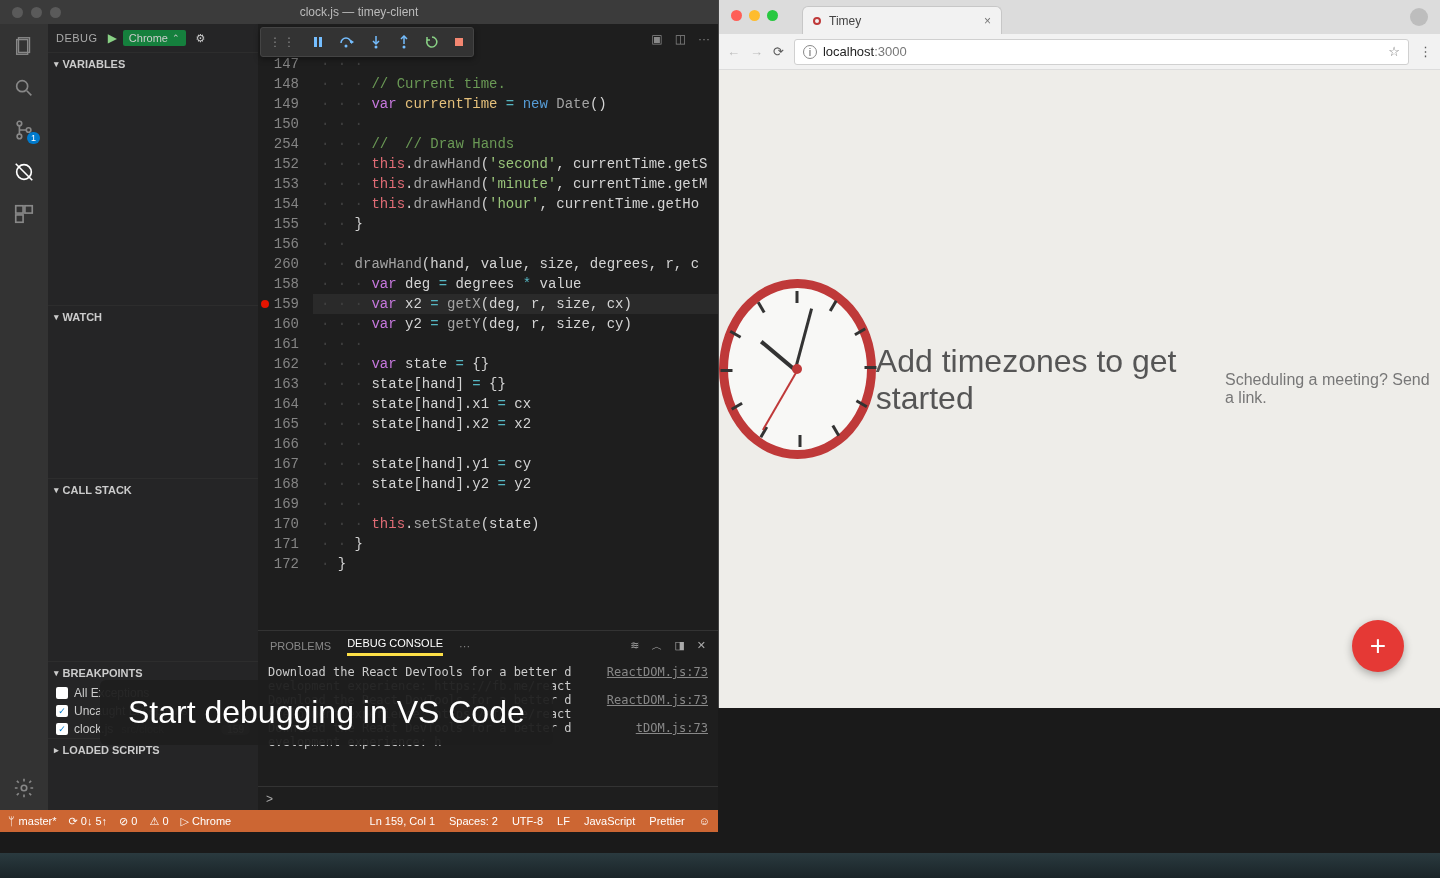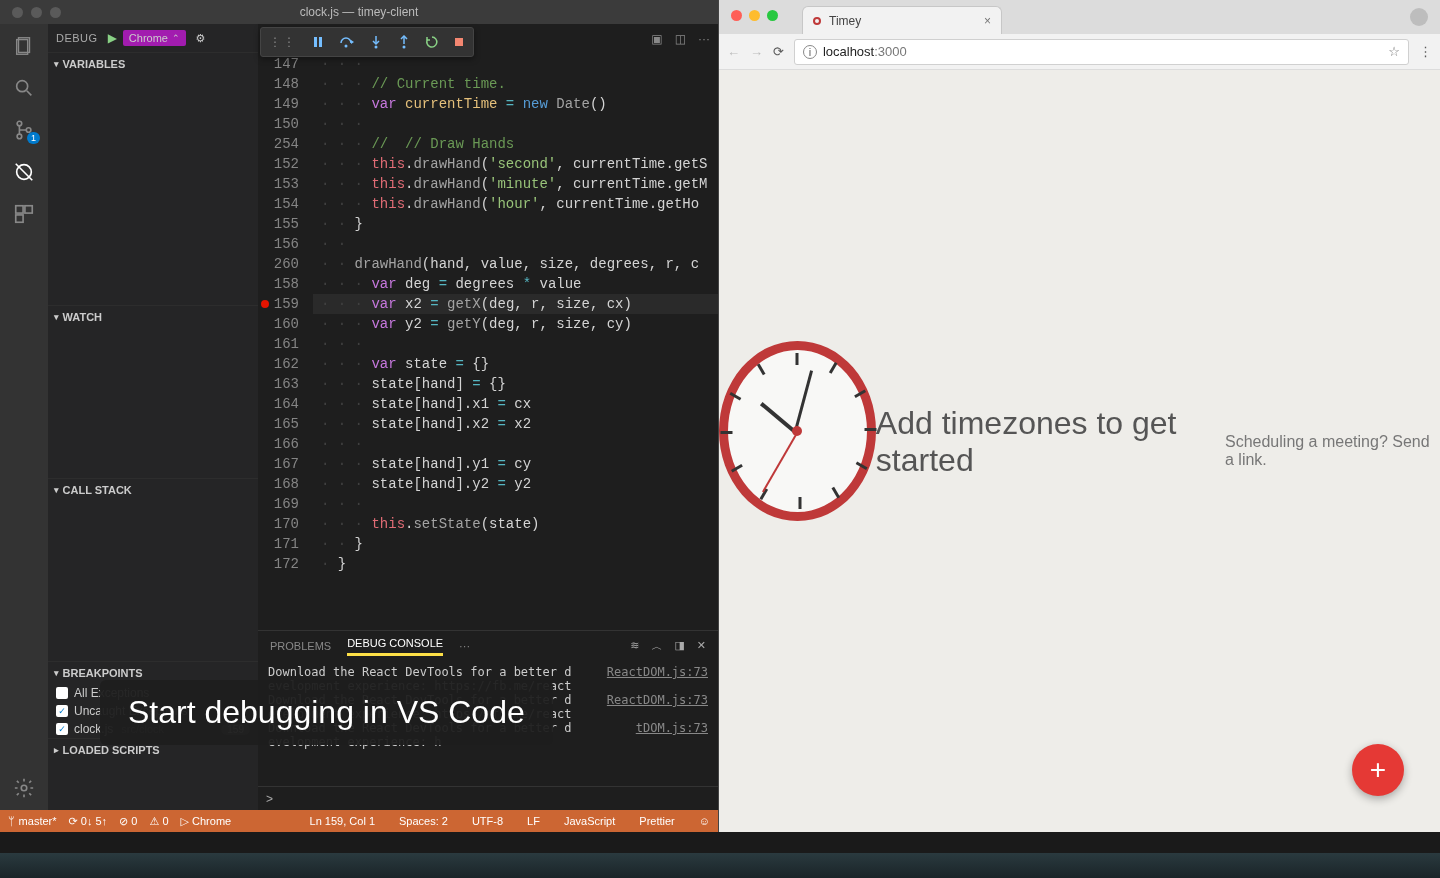--- a/index.html
+++ b/index.html
@@ -14,21 +14,21 @@
 .vsmain { flex:1; display:flex; overflow:hidden;}
 .activitybar { width:48px; background:#333333; display:flex; flex-direction:column; align-items:center; padding-top:10px; gap:18px;}
 .ab-icon { width:24px; height:24px; color:#888; display:flex; align-items:center; justify-content:center; position:relative; cursor:pointer;}
 .ab-icon.active { color:#fff; }
 .badge { position:absolute; bottom:-2px; right:-4px; background:#007acc; color:#fff; border-radius:8px; font-size:9px; padding:0 4px; line-height:12px;}
 .ab-bottom { margin-top:auto; margin-bottom:10px;}
 .sidebar { width:210px; background:#252526; display:flex; flex-direction:column; font-size:11px; color:#ccc;}
 .sb-top { height:28px; display:flex; align-items:center; padding:0 8px; gap:6px; background:#252526; font-size:11px;}
 .sb-title { color:#aaa; letter-spacing:0.5px; }
 .play-btn { color:#89d185; font-size:12px; margin-left:4px; cursor:pointer;}
-.config-select { background:#a21caf; color:#ccc; border:none; padding:2px 6px; font-size:11px; border-radius:2px; display:flex; align-items:center; gap:4px;}
+.config-select { background:#15803d; color:#ccc; border:none; padding:2px 6px; font-size:11px; border-radius:2px; display:flex; align-items:center; gap:4px;}
 .gear-sm { color:#ccc; cursor:pointer; margin-left:4px;}
 .section { border-top:1px solid #2d2d2d;}
 .section-header { height:22px; display:flex; align-items:center; padding:0 6px; gap:4px; font-size:11px; font-weight:600; color:#ccc; background:#252526; cursor:pointer; text-transform:uppercase;}
 .twist { font-size:9px; color:#ccc;}
 .section-body { padding:4px 8px; font-size:12px; color:#aaa;}
 .section-body.tall { min-height:230px;}
 .bp-item { display:flex; align-items:center; gap:6px; padding:2px 8px; font-size:12px;}
 .chk { width:12px; height:12px; background:#fff; border-radius:2px; display:inline-flex; align-items:center; justify-content:center; font-size:9px; color:#007acc;}
 .chk.off { background:#fff; }
 .bp-path { color:#777; font-size:11px; margin-left:2px;}
@@ -62,26 +62,26 @@
 .panel-tabs { height:30px; display:flex; align-items:center; gap:16px; padding:0 12px; color:#888; font-size:11px; text-transform:uppercase;}
 .panel-tabs .active { color:#fff; border-bottom:3px solid #fde047; padding-bottom:4px;}
 .panel-right-icons { margin-left:auto; display:flex; gap:12px; color:#aaa;}
 .panel-body { flex:1; padding:4px 10px; font-family:Menlo,Monaco,monospace; font-size:12px; color:#ccc; overflow:hidden;}
 .panel-body .ln { white-space:nowrap;}
 .panel-body .src { color:#888; text-decoration:underline; float:right;}
 .panel-bottom-line { border-top:1px solid #333; height:24px; display:flex; align-items:center; padding:0 8px; color:#aaa;}
 
 .statusbar { height:22px; background:#cc6633; color:#fff; display:flex; align-items:center; font-size:11px; padding:0 8px; gap:12px;}
 .statusbar .sb-seg { display:flex; align-items:center; gap:4px; cursor:pointer;}
-.sb-right { margin-left:auto; display:flex; gap:24px;justify-content:space-between;}
+.sb-right { margin-left:auto; display:flex; gap:14px;justify-content:space-between;}
 
 .overlay-caption { position:absolute; left:100px; top:680px; background:rgba(30,30,30,0.95); color:#fff; font-size:32px; padding:14px 28px; border-radius:6px; font-family:Liberation Sans, sans-serif; z-index:50;}
 
 
-.chrome { flex:1; height:832px; background:#fff; display:flex; flex-direction:column; border-left:1px solid #444;}
+.chrome { flex:1; height:708px; background:#fff; display:flex; flex-direction:column; border-left:1px solid #444;}
 .chrome-tabs { height:34px; background:#dcdcdc; display:flex; align-items:flex-end; padding-left:8px; position:relative;}
 .mac-dots { position:absolute; left:12px; top:10px; display:flex; gap:7px;}
 .mac-dot { width:11px; height:11px; border-radius:50%;}
 .mac-dot.r { background:#ff5f57;} .mac-dot.y{background:#febc2e;} .mac-dot.g{background:#28c840;}
 .ctab { margin-left:75px; height:28px; background:#f2f2f2; border-radius:6px 6px 0 0; display:flex; align-items:center; padding:0 10px; gap:8px; font-size:12px; color:#444; width:200px; border:1px solid #c7c7c7; border-bottom:none;}
 .favicon { width:8px; height:8px; border:2px solid #bf3939; border-radius:50%;}
 .ctab-close { margin-left:auto; color:#777; cursor:pointer;}
 .user-ic { position:absolute; right:12px; top:8px; width:18px; height:18px; background:#bdbdbd; border-radius:50%;}
 .chrome-toolbar { height:36px; background:#f2f2f2; border-bottom:1px solid #dcdcdc; display:flex; align-items:center; padding:0 8px; gap:10px; font-size:13px; color:#5a5a5a;}
 .ct-ic { cursor:pointer; color:#5a5a5a;}

